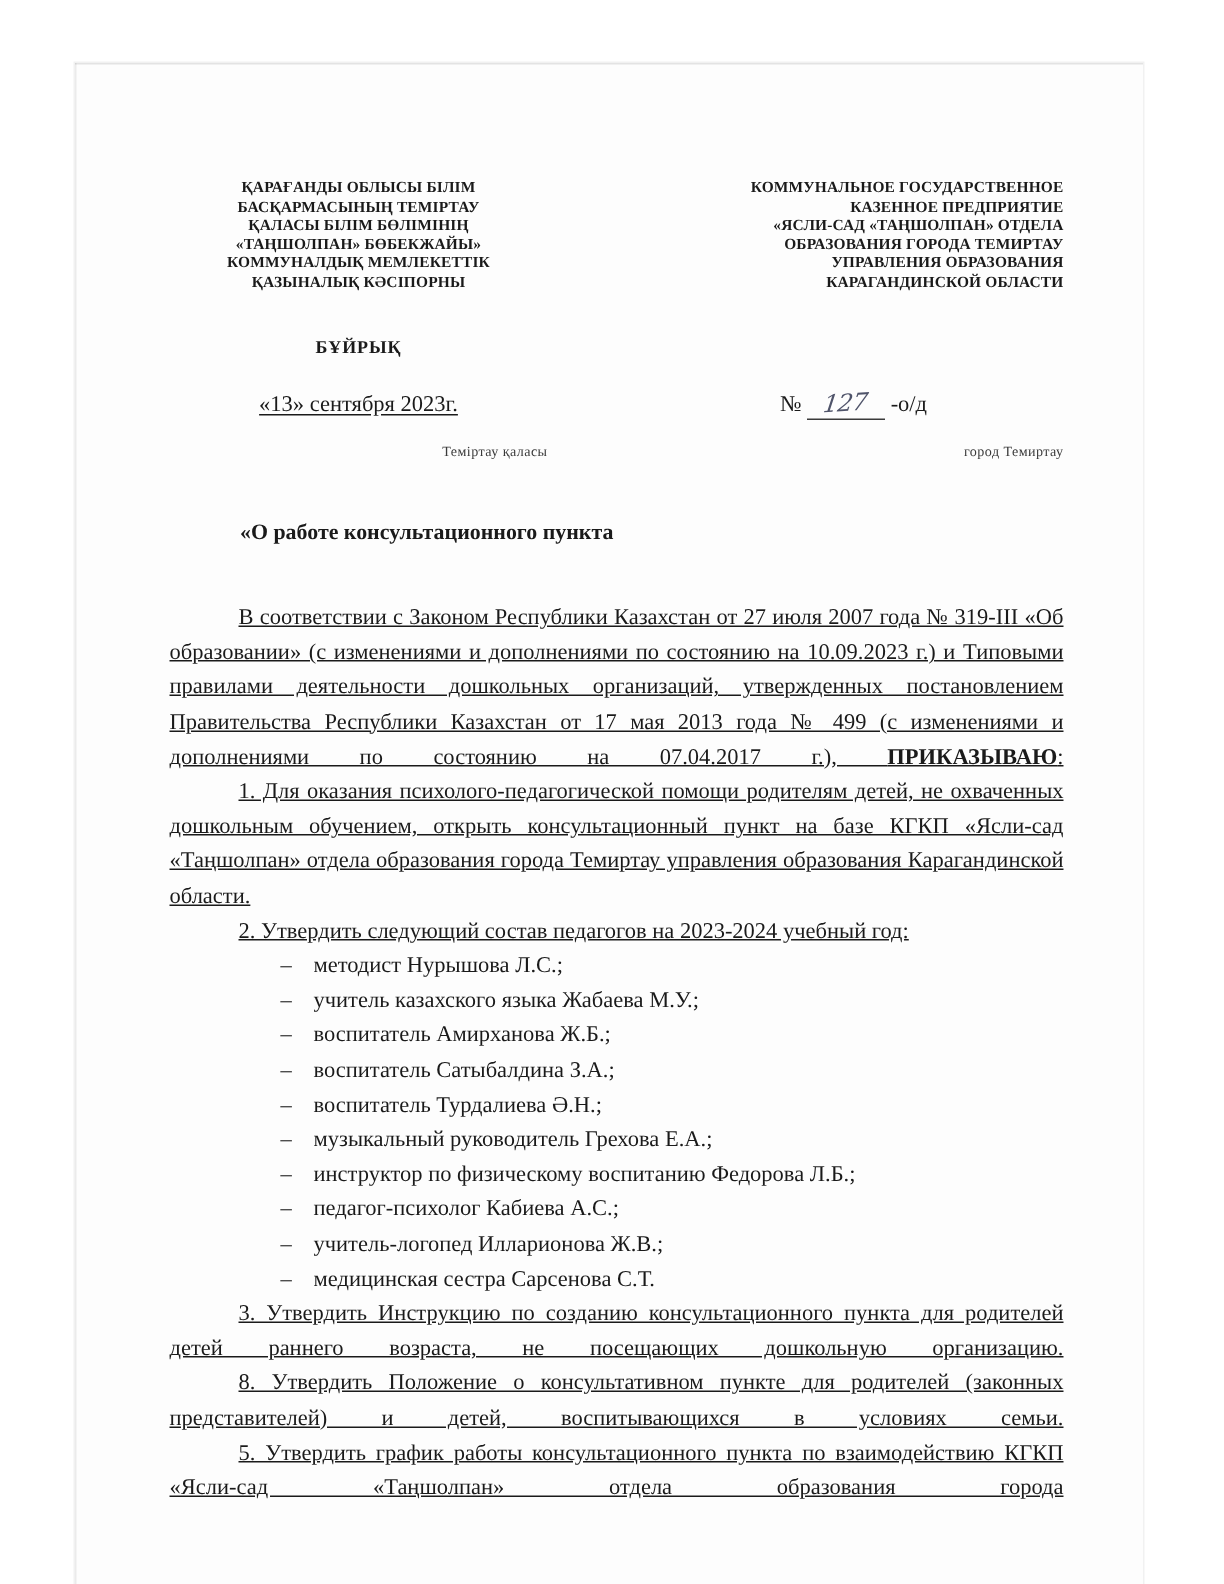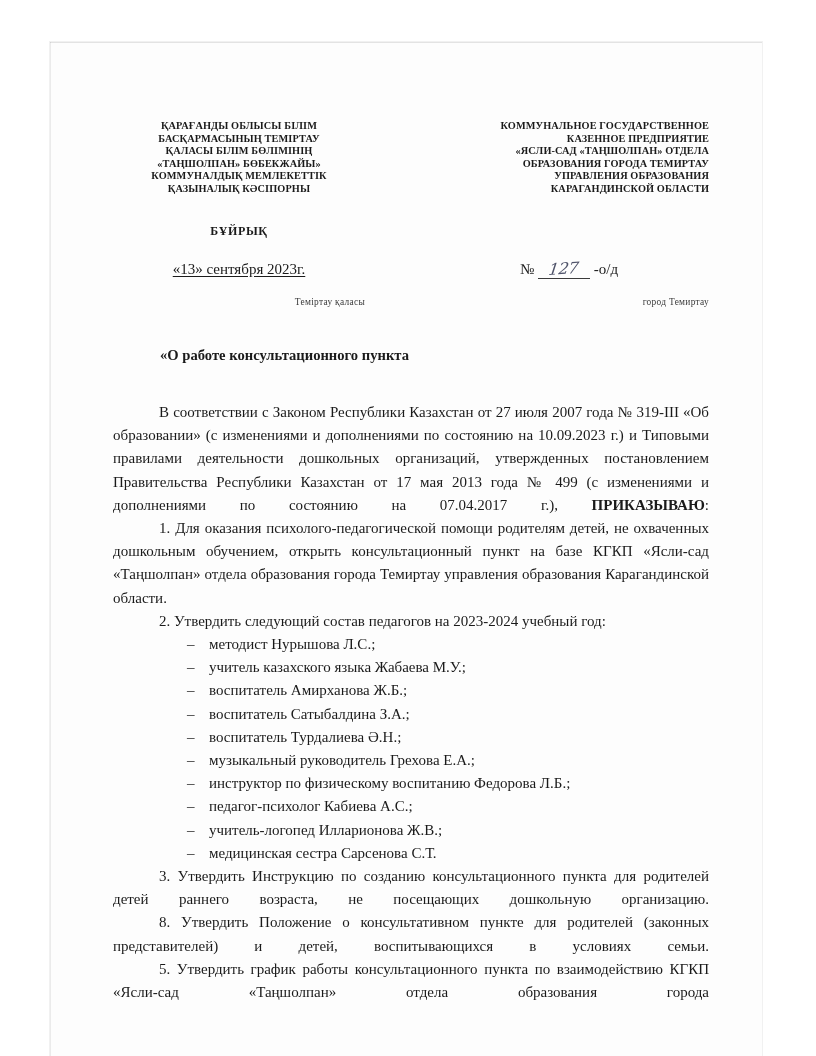--- a/index.html
+++ b/index.html
@@ -157,20 +157,21 @@
     width: 596px;
     font-size: 15px;
     line-height: 23.2px;
   }
   .para {
     text-align: justify;
     text-align-last: left;
     text-indent: 46px;
     margin: 0;
     hyphens: none;
+    text-decoration: underline;
   }
   .para.last-justified { text-align-last: justify; }
   .para b { font-weight: bold; }
 
   .staff-list {
     list-style: none;
     margin: 0;
     padding: 0;
   }
   .staff-list li {

